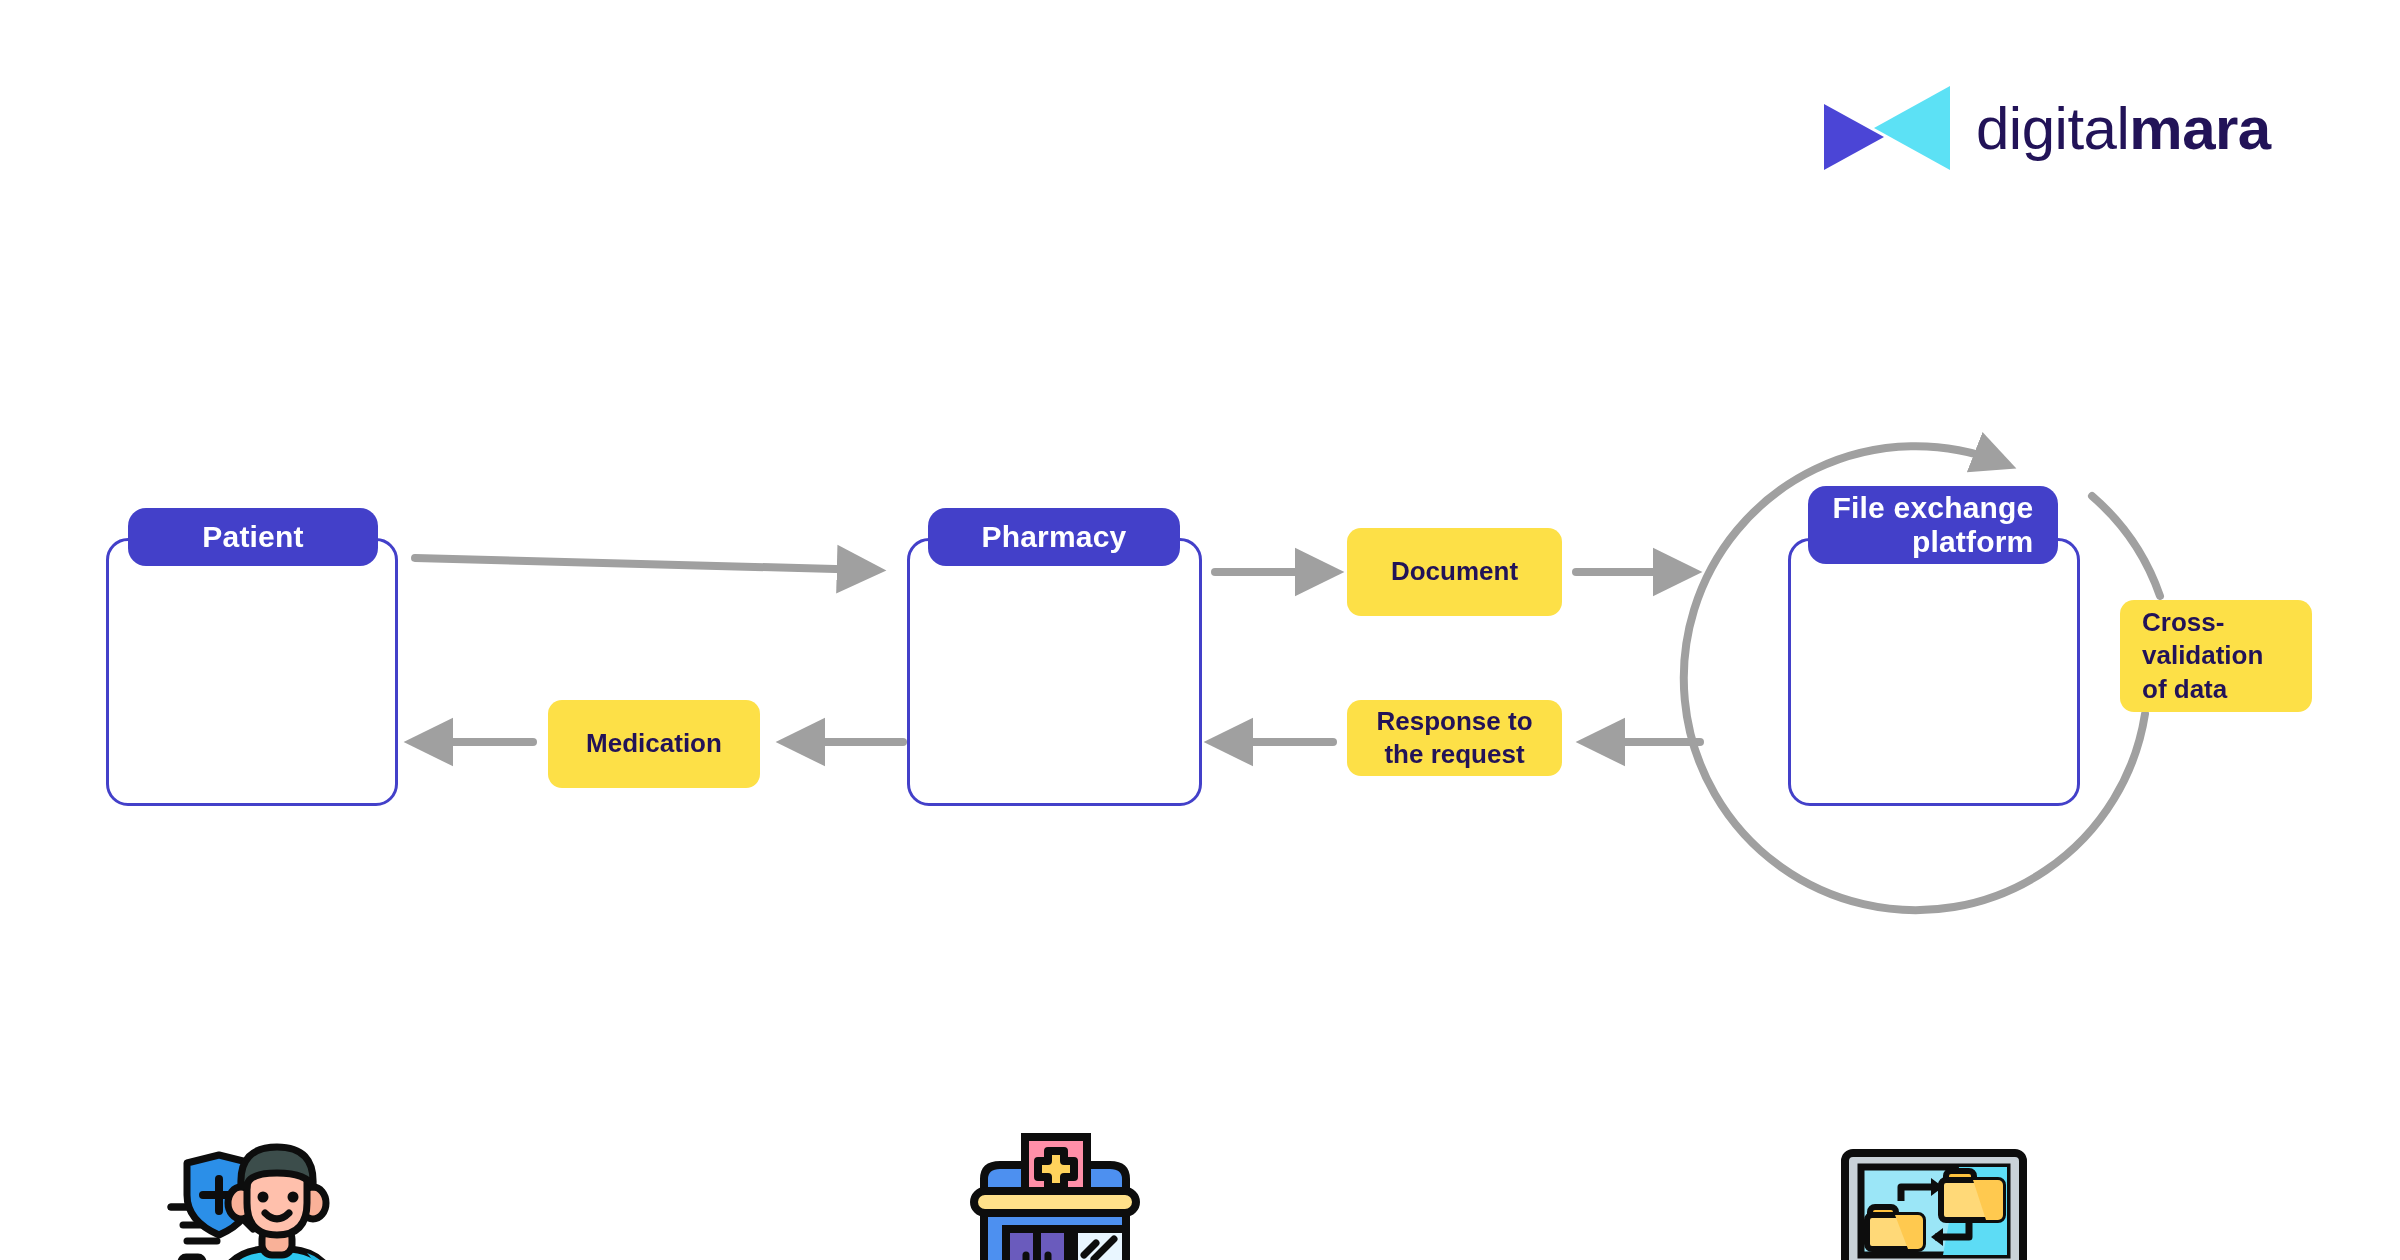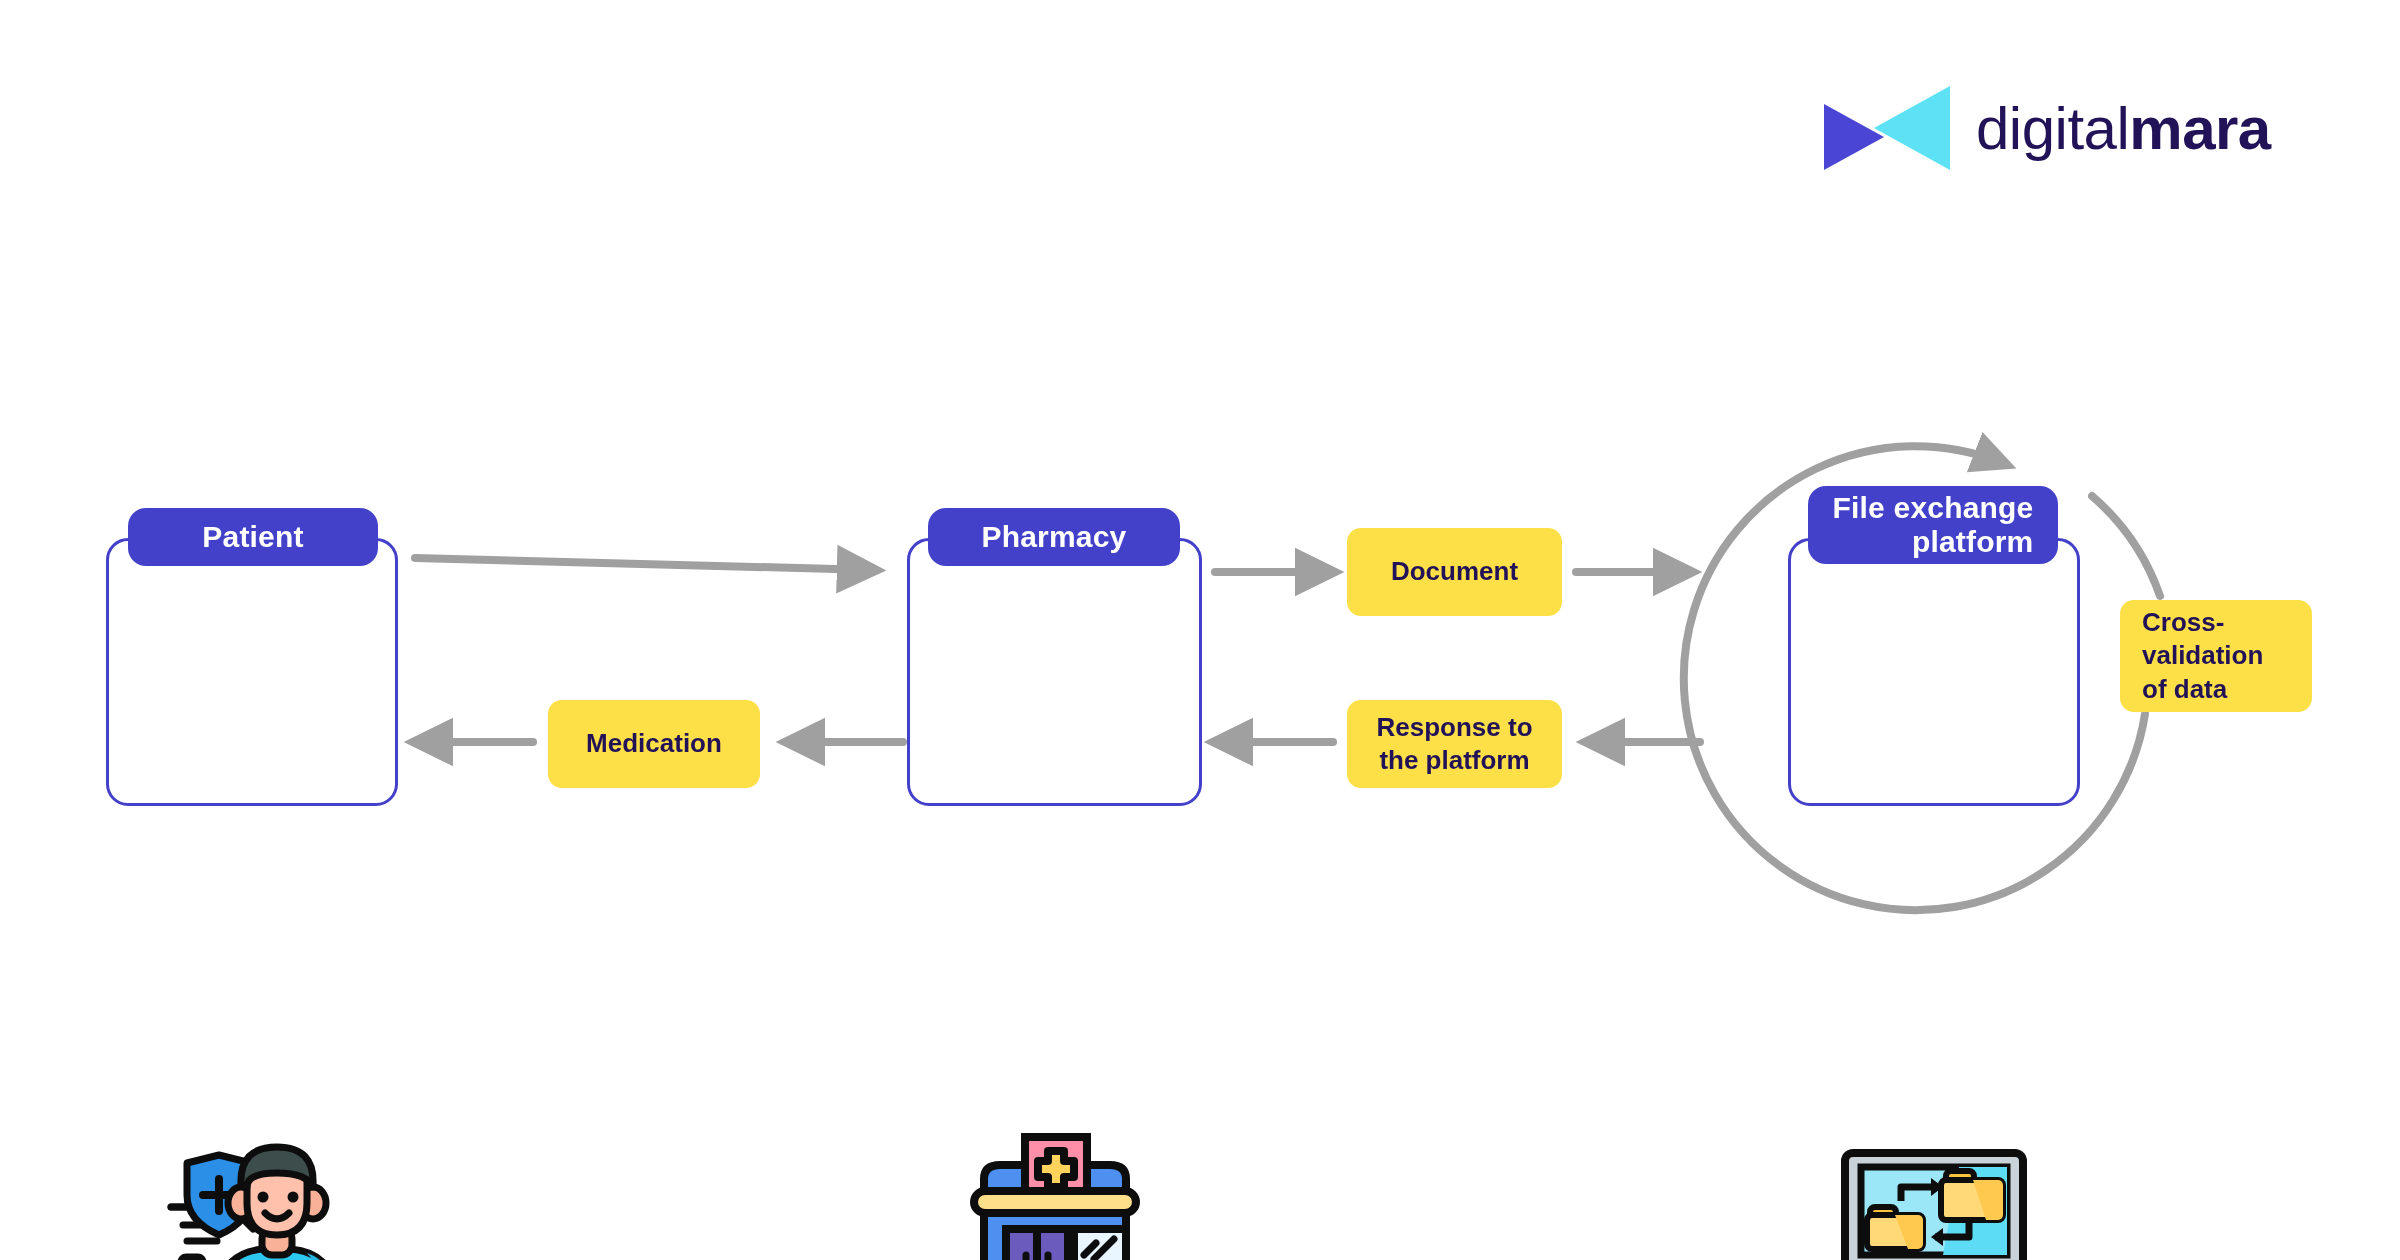--- a/index.html
+++ b/index.html
@@ -92,21 +92,21 @@
     line-height: 1.28;
     box-sizing: border-box;
     display: flex;
     align-items: center;
     z-index: 4;
   }
   .flow-chip.center { justify-content: center; text-align: center; }
   .flow-chip.left   { justify-content: flex-start; text-align: left; padding-left: 22px; }
 
   #chip-document   { left: 1347px; top: 528px; width: 215px; height: 88px; }
-  #chip-response   { left: 1347px; top: 700px; width: 215px; height: 88px; }
+  #chip-response   { left: 1347px; top: 700px; width: 215px; height: 76px; }
   #chip-medication { left: 548px;  top: 700px; width: 212px; height: 88px; }
   #chip-cross      { left: 2120px; top: 600px; width: 192px; height: 112px; }
 
   
   #connectors {
     position: absolute;
     left: 0; top: 0;
     width: 2400px; height: 1260px;
     z-index: 2;
     pointer-events: none;
@@ -254,21 +254,21 @@
 </div>
 <div class="entity-badge" id="badge-platform">
   <span><span>File exchange</span><br><span>platform</span></span>
 </div>
 
 <div class="flow-chip center" id="chip-document">
   <span>Document</span>
 </div>
 
 <div class="flow-chip center" id="chip-response">
-  <span><span>Response to</span><br><span>the platform</span></span>
+  <span><span>Response to</span><br><span>the request</span></span>
 </div>
 
 <div class="flow-chip center" id="chip-medication">
   <span>Medication</span>
 </div>
 
 <div class="flow-chip left" id="chip-cross">
   <span><span>Cross-</span><br><span>validation</span><br><span>of data</span></span>
 </div>
 

